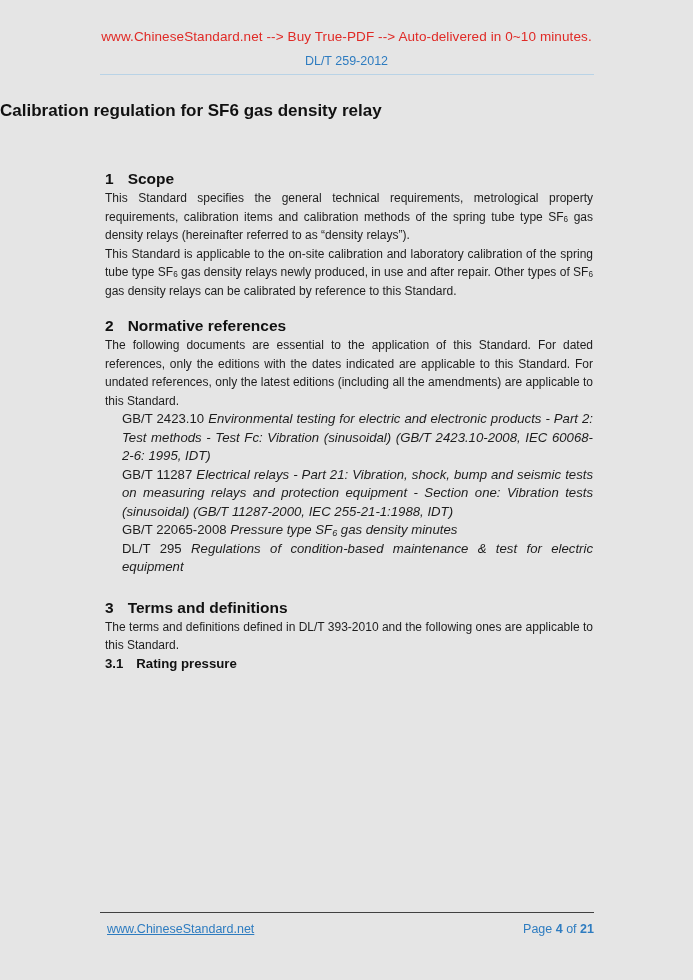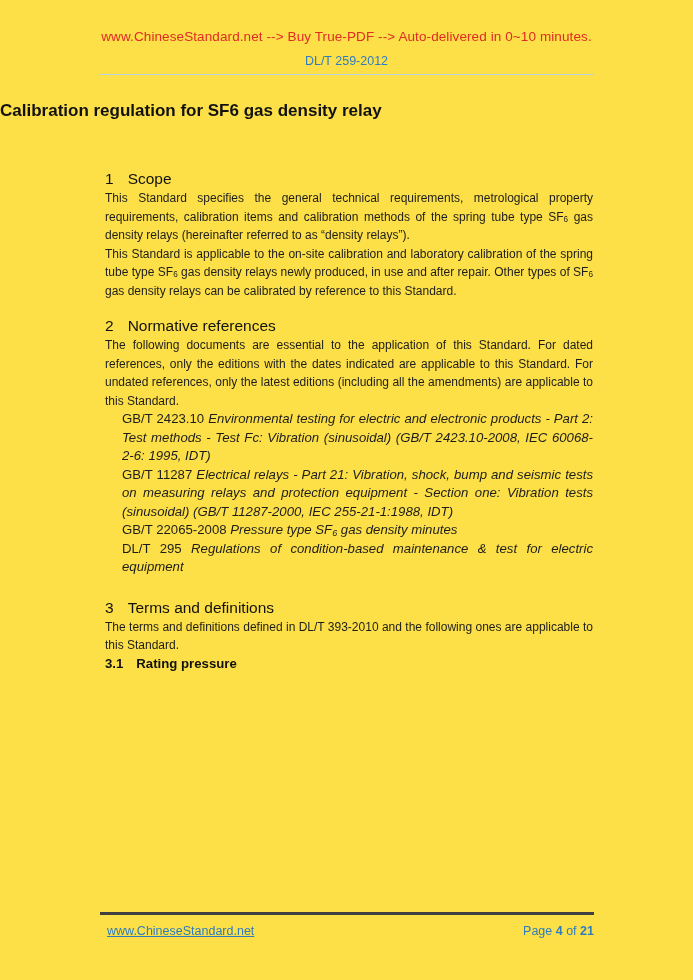--- a/index.html
+++ b/index.html
@@ -1,20 +1,20 @@
 <!DOCTYPE html>
 <html><head>
 <meta charset="utf-8">
 <style>
   html, body { margin: 0; padding: 0; background: #ffffff; }
   .page {
     position: relative;
     width: 693px;
     height: 980px;
-    background: #fde047;
+    background: #e5e5e5;
     font-family: "Liberation Sans", sans-serif;
     color: #1d1d1d;
     overflow: hidden;
     box-sizing: border-box;
   }
   .hdr { padding-top: 29px; text-align: center; }
   .promo {
     font-size: 13.5px;
     line-height: 16px;
     color: #e02a26;
@@ -36,21 +36,21 @@
     text-align: left;
     font-size: 17px;
     line-height: 20px;
     font-weight: bold;
     color: #111111;
   }
   .content { margin: 0 100px 0 105px; }
   .h-sec {
     font-size: 15.5px;
     line-height: 20px;
-    font-weight: normal;
+    font-weight: bold;
     color: #111111;
     margin: 0;
   }
   .h-sec .sec-num { display: inline-block; margin-right: 14px; }
   .h-scope { margin-top: 48px; }
   .h-norm  { margin-top: 16px; }
   .h-terms { margin-top: 21px; }
   p.body {
     font-size: 12px;
     line-height: 18.5px;
@@ -79,21 +79,21 @@
     font-weight: bold;
     color: #111111;
   }
   .h-sub .sub-num { display: inline-block; margin-right: 13px; }
   sub { font-size: 68%; line-height: 0; vertical-align: -0.18em; }
   .footer {
     position: absolute;
     left: 100px;
     right: 99px;
     top: 912px;
-    border-top: 3px solid #404040;
+    border-top: 1px solid #404040;
     padding-top: 9px;
     display: flex;
     justify-content: space-between;
     align-items: flex-end;
     font-size: 12.5px;
     line-height: 15px;
   }
   .footer-link {
     color: #2e7cc0;
     text-decoration: underline;

